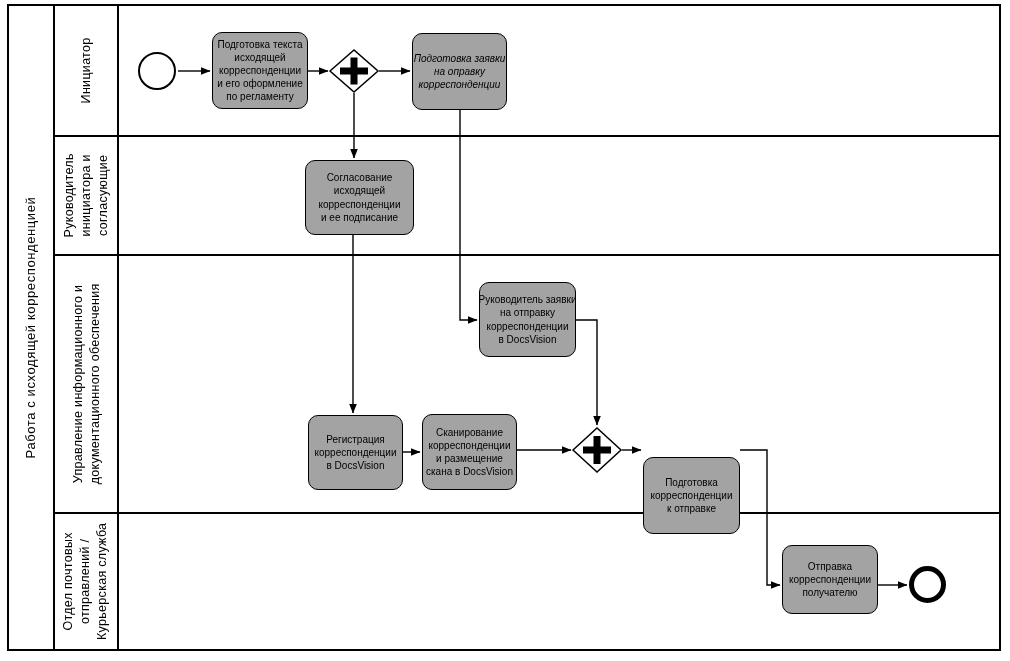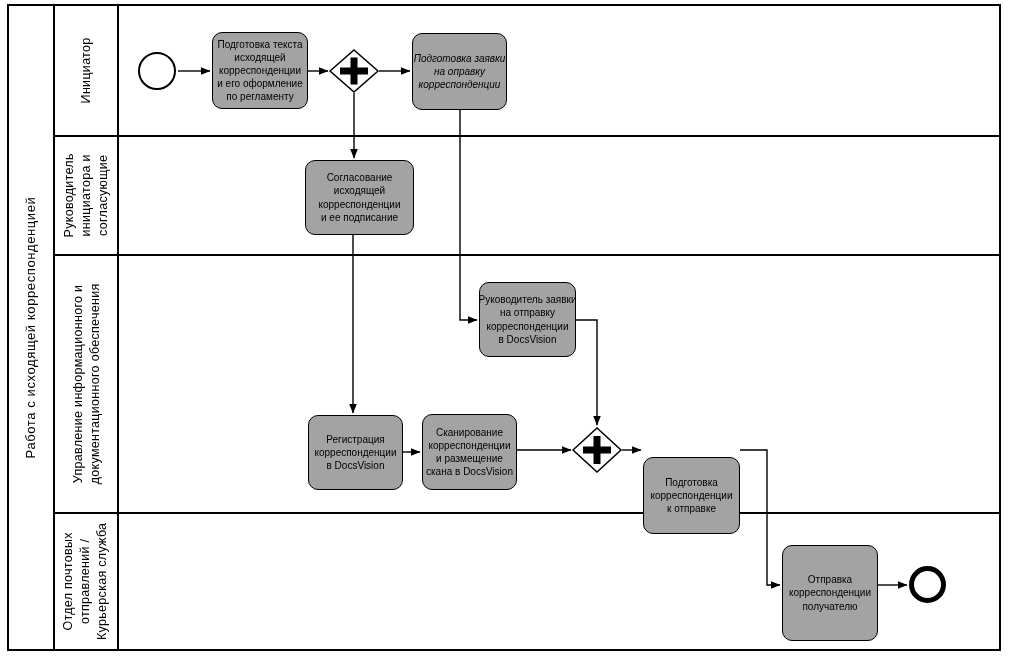--- a/index.html
+++ b/index.html
@@ -54,21 +54,21 @@
     text-align: center; white-space: pre;
     font-size: 10px; line-height: 1.32;
   }
   #task-1 { left: 212px; top: 32px;  width: 96px; height: 77px; }
   #task-2 { left: 412px; top: 33px;  width: 95px; height: 77px; font-style: italic; }
   #task-3 { left: 305px; top: 160px; width: 109px; height: 75px; }
   #task-4 { left: 479px; top: 282px; width: 97px; height: 75px; }
   #task-5 { left: 308px; top: 415px; width: 95px; height: 75px; }
   #task-6 { left: 422px; top: 414px; width: 95px; height: 76px; }
   #task-7 { left: 643px; top: 413px; width: 97px; height: 77px; margin-top: 44px; }
-  #task-8 { left: 782px; top: 545px; width: 96px; height: 96px; }
+  #task-8 { left: 782px; top: 545px; width: 96px; height: 69px; }
 
   .event { position: absolute; box-sizing: border-box; border-radius: 50%; background: #fff; }
   #start-event { left: 138px; top: 52px;  width: 38px; height: 38px; border: 2px solid #000; }
   #end-event   { left: 909px; top: 566px; width: 37px; height: 37px; border: 5px solid #000; }
 
   #edges-overlay { position: absolute; left: 0; top: 0; pointer-events: none; }
 </style>
 </head>
 <body>
 

